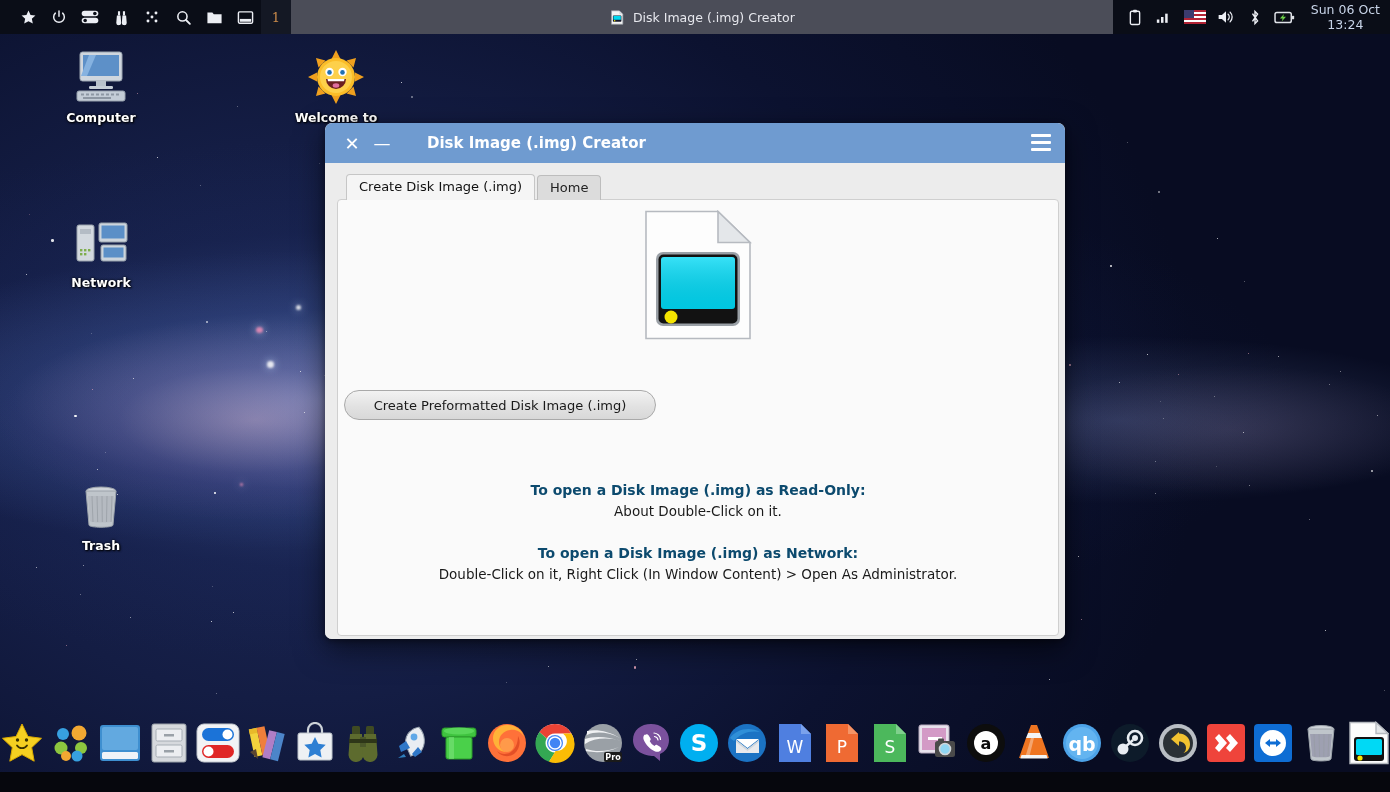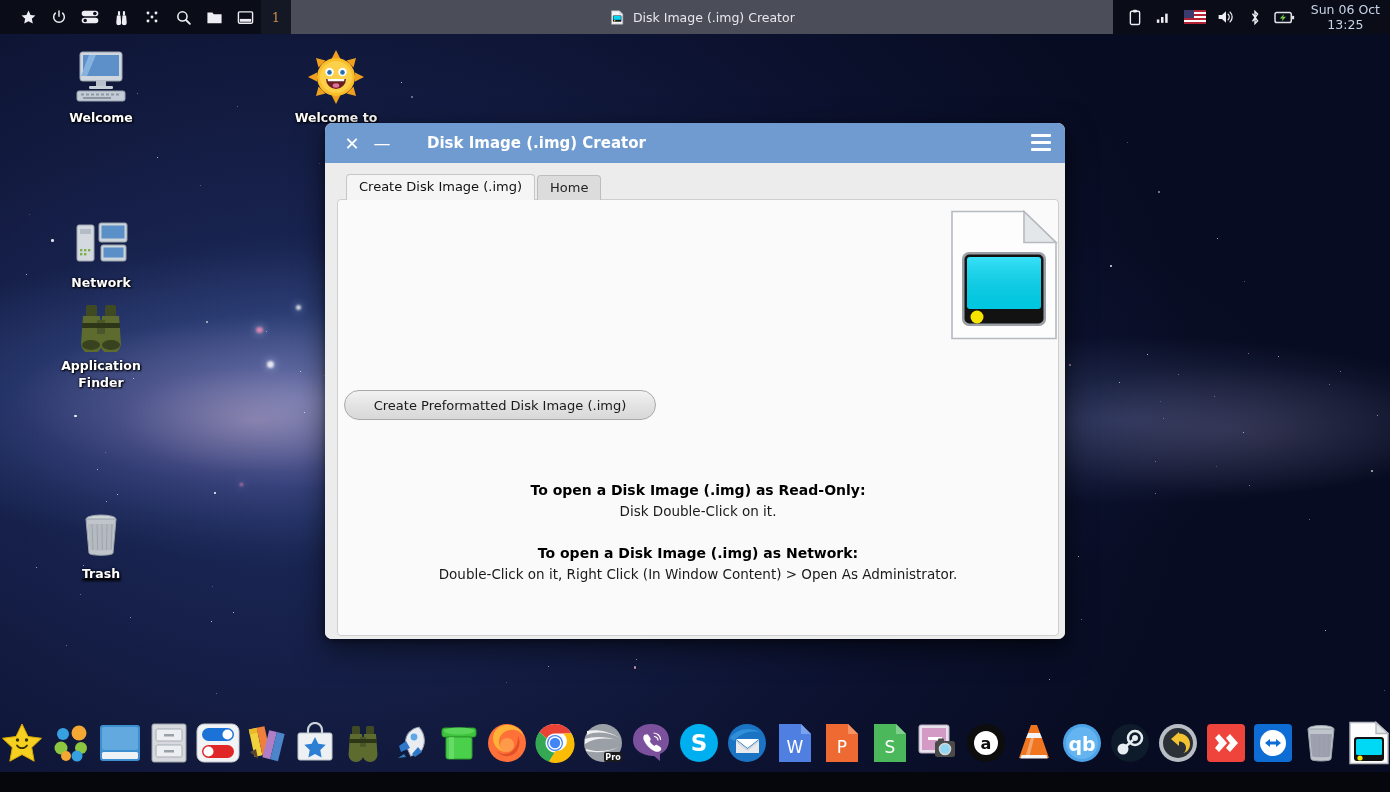--- a/index.html
+++ b/index.html
@@ -114,39 +114,39 @@
     background: #dcdcdc; border: 1px solid #bdbdbd; border-bottom: none;
     border-radius: 4px 4px 0 0;
     padding: 4px 12px 5px 12px; font-size: 13px; color: #222;
     cursor: pointer; margin-right: 2px;
   }
   .tab.active { background: #f5f5f5; border-color: #c6c6c6; color: #111; padding-bottom: 6px; }
 
   #panel {
     background: #fafafa; border: 1px solid #cfcfcf; border-radius: 4px;
     height: 437px; margin-top: -1px;
-    display: flex; flex-direction: column; align-items: flex-end;
+    display: flex; flex-direction: column; align-items: center;
     padding-top: 10px;
   }
   #img-icon { margin-top: 0px; }
 
   #btnrow { display: flex; width: 100%; justify-content: space-between; padding: 0 6px; margin-top: 46px; }
   .gbtn {
     background: linear-gradient(180deg, #f2f2f2 0%, #e2e2e2 55%, #d8d8d8 100%);
     border: 1px solid #a9a9a9;
     border-radius: 15px;
     height: 30px; min-width: 312px;
     font-size: 13px; color: #1a1a1a;
     display: flex; align-items: center; justify-content: center;
     cursor: pointer;
     font-family: "DejaVu Sans", "Liberation Sans", sans-serif;
   }
 
   #infoblock { margin-top: 62px; width: 100%; text-align: center; }
-  .info-head { font-size: 14px; font-weight: bold; color: #000000; }
+  .info-head { font-size: 14px; font-weight: bold; color: #0c4a6e; }
   .info-sub { font-size: 13.5px; color: #1a1a1a; margin-top: 5px; }
   .info-gap { height: 26px; }
 
   
   #dock {
     position: absolute; left: 0; bottom: 18px; width: 1390px; height: 62px;
     display: flex; align-items: center; justify-content: center; gap: 6px;
     z-index: 55;
   }
   .ditem {
@@ -396,21 +396,21 @@
       </div>
       <div class="tb-ico" style="width:22px">
         <svg width="21" height="13" viewBox="0 0 22 14">
             <rect x="0.8" y="1.5" width="17.5" height="11" rx="2" fill="none" stroke="#dfe2e8" stroke-width="1.6"></rect>
             <rect x="19" y="5" width="2.4" height="4" rx="1" fill="#dfe2e8"></rect>
             <path fill="#6ed04a" d="M10.5 3.2L6 8.2h3l-1 3.2 4.6-5.1H9.6z"></path>
           </svg>
       </div>
       <div id="clock">
         <div>Sun 06 Oct</div>
-        <div>13:25</div>
+        <div>13:24</div>
       </div>
     </div>
   </div>
 
   <div class="dicon" style="left:42px; top:50px;">
     <div class="glyph">
       <svg width="60" height="54" viewBox="0 0 60 54">
         <rect x="9" y="2" width="42" height="29" rx="2.5" fill="#cfd6de" stroke="#9aa4b0"></rect>
         <rect x="12" y="5" width="36" height="21" fill="#5d90c8"></rect>
         <path fill="#86b2e0" d="M18 5h7l-9 21h-6z"></path>
@@ -423,21 +423,21 @@
             <rect x="20" y="43.5" width="3" height="2"></rect>
           <rect x="25" y="43.5" width="3" height="2"></rect>
             <rect x="30" y="43.5" width="3" height="2"></rect>
             <rect x="35" y="43.5" width="3" height="2"></rect>
           <rect x="40" y="43.5" width="3" height="2"></rect>
             <rect x="45" y="43.5" width="3" height="2"></rect>
           <rect x="12" y="47" width="28" height="2"></rect>
         </g>
       </svg>
     </div>
-    <div class="dlabel">Welcome</div>
+    <div class="dlabel">Computer</div>
   </div>
 
 
   <div class="dicon" style="left:42px; top:215px;">
     <div class="glyph">
       <svg width="60" height="50" viewBox="0 0 60 50">
         <rect x="6" y="6" width="17" height="36" rx="2" fill="#d3d9df" stroke="#9aa3ad"></rect>
         <rect x="9" y="10" width="11" height="5" fill="#b4bcc5"></rect>
         <g fill="#7fae4d">
             <rect x="9" y="30" width="2.4" height="2.4"></rect>
@@ -449,42 +449,23 @@
         <rect x="28" y="4" width="28" height="19" rx="2" fill="#ccd4dc" stroke="#97a1ab"></rect>
         <rect x="30.5" y="6.5" width="23" height="13" fill="#5b8fc7"></rect>
         <rect x="33" y="24" width="18" height="22" rx="2" fill="#ccd4dc" stroke="#97a1ab" opacity="0"></rect>
         <rect x="30" y="26" width="25" height="16" rx="2" fill="#ccd4dc" stroke="#97a1ab"></rect>
         <rect x="32.5" y="28.5" width="20" height="10" fill="#5b8fc7"></rect>
       </svg>
     </div>
     <div class="dlabel">Network</div>
   </div>
 
-  <div class="dicon" style="left:42px; top:298px;">
-    <div class="glyph">
-      <svg width="58" height="50" viewBox="0 0 58 50">
-        <rect x="14" y="3" width="11" height="12" rx="2" fill="#3f4a22"></rect>
-        <rect x="33" y="3" width="11" height="12" rx="2" fill="#3f4a22"></rect>
-        <path fill="#5d6b2e" d="M11 14h17l2 27a10 10 0 0 1-21 1z"></path>
-        <path fill="#5d6b2e" d="M47 14H30l-2 27a10 10 0 0 0 21 1z"></path>
-        <rect x="25" y="18" width="8" height="14" fill="#4b572a"></rect>
-        <rect x="10" y="21" width="19" height="5" fill="#2e3618"></rect>
-        <rect x="29" y="21" width="19" height="5" fill="#2e3618"></rect>
-        <ellipse cx="19" cy="43" rx="9" ry="5" fill="#39421e"></ellipse>
-        <ellipse cx="39" cy="43" rx="9" ry="5" fill="#39421e"></ellipse>
-      </svg>
-    </div>
-    <div class="dlabel">
-      <span>Application</span><br>
-      <span>Finder</span>
-    </div>
-  </div>
-
-
-  <div class="dicon" style="left:42px; top:506px;text-decoration:underline;">
+
+
+  <div class="dicon" style="left:42px; top:478px;">
     <div class="glyph">
       <svg width="46" height="50" viewBox="0 0 46 50">
         <ellipse cx="23" cy="9" rx="15" ry="4" fill="#cfd4d9" stroke="#9ba2aa"></ellipse>
         <path fill="#bfc5cb" stroke="#9ba2aa" d="M8 9l3 34c0 3 24 3 24 0l3-34z"></path>
         <path fill="#a8aeb5" opacity=".45" d="M10 14h26l-2 25c0 2-22 2-22 0z"></path>
         <g stroke="#959ba2" stroke-width="1" opacity=".7">
           <path d="M14 14l1 26M19 14l.7 26M24 14l.3 26M29 14l-.5 26M34 14l-1 26"></path>
         </g>
       </svg>
     </div>
@@ -561,21 +542,21 @@
         </div>
 
         <div id="btnrow">
           <div class="gbtn">
             <span>Create Preformatted Disk Image (.img)</span>
           </div>
         </div>
 
         <div id="infoblock">
           <div class="info-head">To open a Disk Image (.img) as Read-Only:</div>
-          <div class="info-sub">Disk Double-Click on it.</div>
+          <div class="info-sub">About Double-Click on it.</div>
           <div class="info-gap"></div>
           <div class="info-head">To open a Disk Image (.img) as Network:</div>
           <div class="info-sub">Double-Click on it, Right Click (In Window Content) &gt; Open As Administrator.</div>
         </div>
       </div>
     </div>
   </div>
 
   <div id="dock">
 

